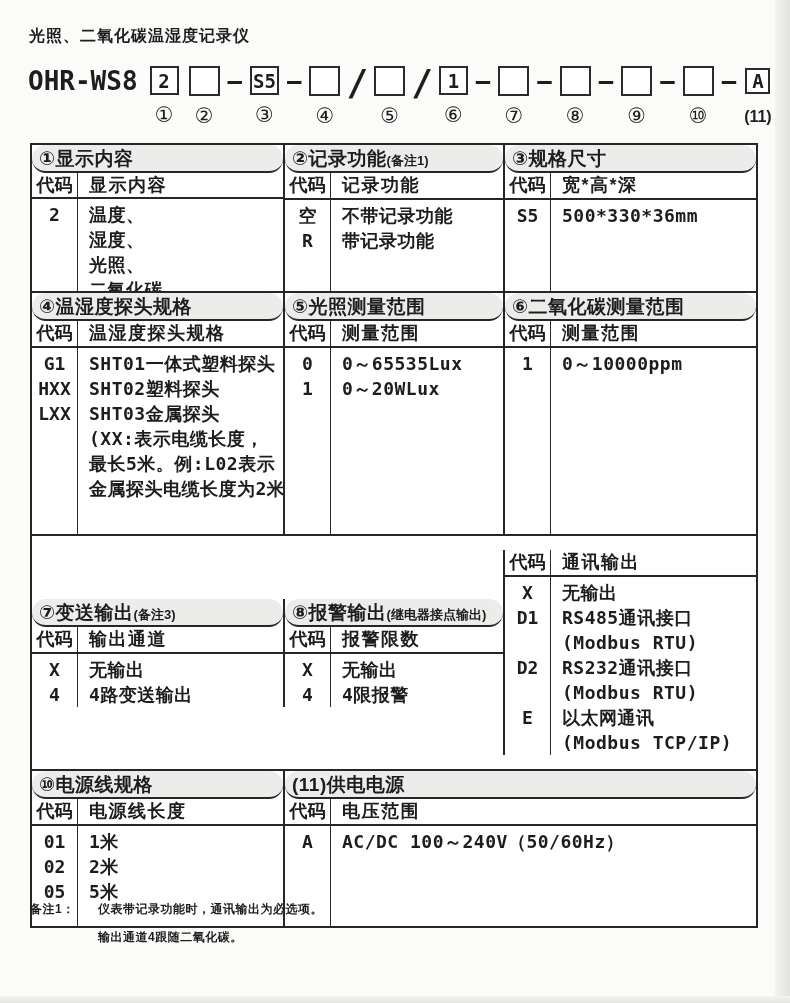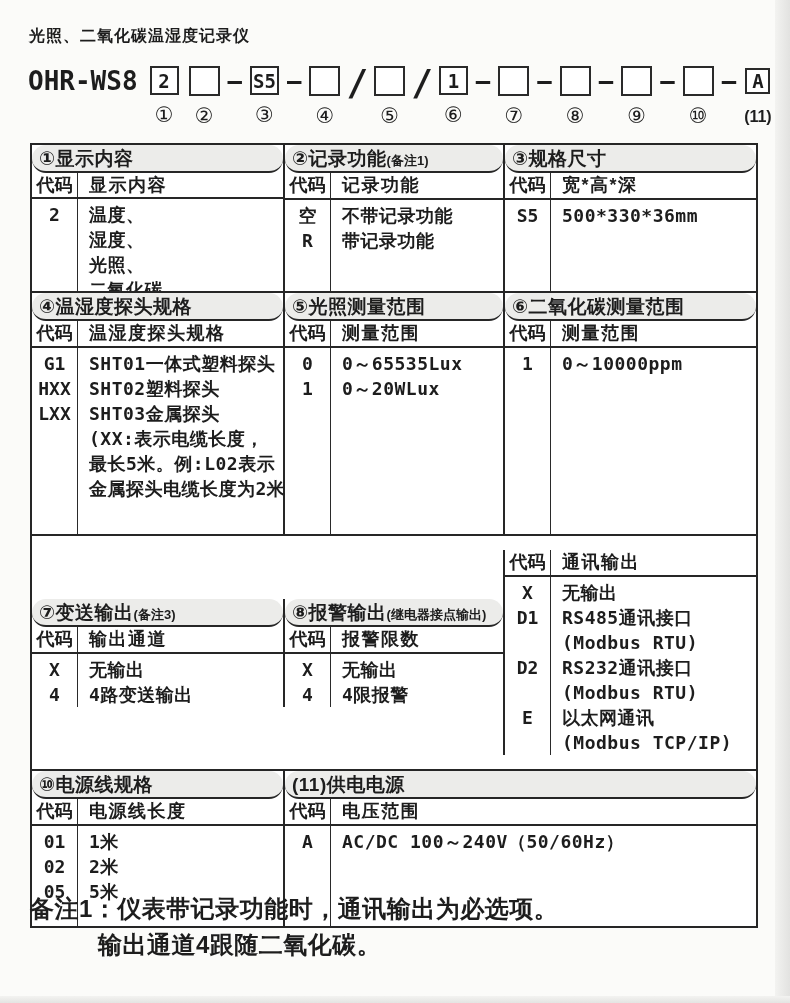--- a/index.html
+++ b/index.html
@@ -55,21 +55,21 @@
     text-align:center; line-height:24px; letter-spacing:0; }
   .val-col { flex:1; padding-left:11px; line-height:24px; letter-spacing:1.5px; white-space:nowrap; }
   .sec-body { display:flex; flex:1; }
   .body-codes { flex:0 0 46px; width:46px; border-right:1.5px solid #2a2a2a; padding-top:3px; }
   .body-vals { flex:1; padding:3px 4px 0 11px; }
   .cl { height:25px; line-height:25px; font-size:18px; white-space:nowrap;
     font-family:"DejaVu Sans Mono","Liberation Mono",monospace; letter-spacing:0.5px; }
   .body-codes .cl { text-align:center; letter-spacing:0; }
 
   
-  .notes { position:absolute; left:30px; top:897px; font-size:24px; letter-spacing:0.5px; }
+  .notes { position:absolute; left:30px; top:897px; font-size:12px; letter-spacing:0.5px; }
   .note-line { display:flex; margin-bottom:8px; line-height:24px; white-space:nowrap; }
   .note-label { flex:0 0 68px; }
   .note-cont { margin-left:68px; }
 </style>
 </head>
 <body>
 
 <div class="page">
 
   <div class="doc-title">光照、二氧化碳温湿度记录仪</div>

